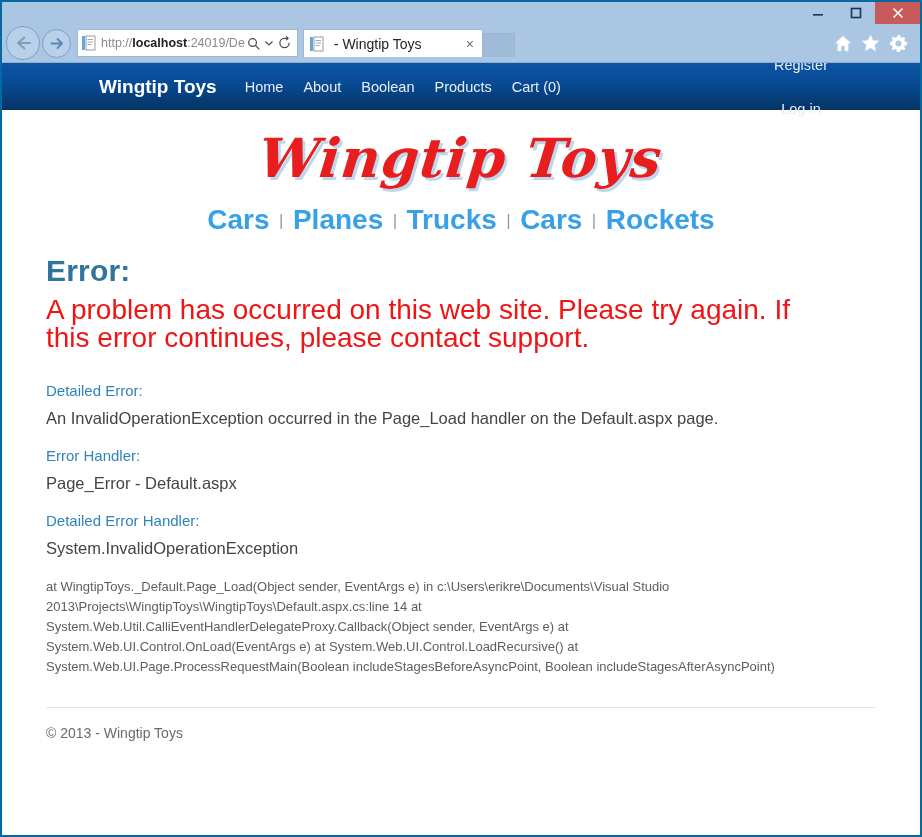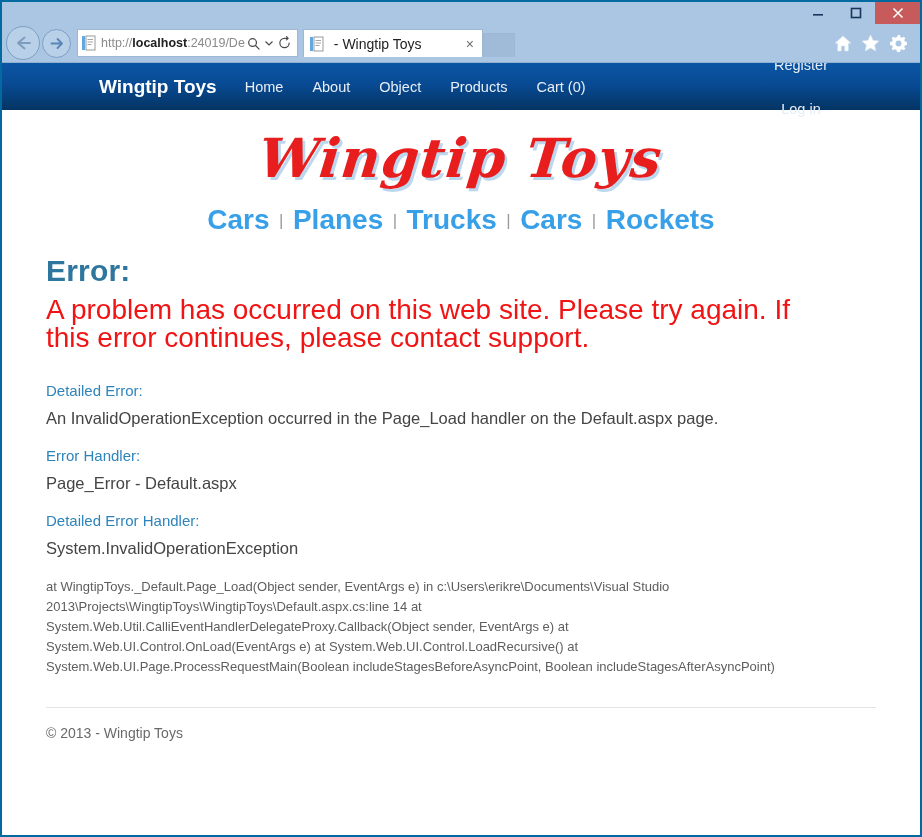--- a/index.html
+++ b/index.html
@@ -201,21 +201,21 @@
     color: #ffffff;
     font-size: 19px;
     font-weight: bold;
     margin-left: 75px;
     margin-right: 28px;
     white-space: nowrap;
   }
   .nav-links {
     display: flex;
     align-items: center;
-    gap: 29px;
+    gap: 20px;
   }
   .nav-link {
     color: #e8eef6;
     font-size: 14.5px;
     white-space: nowrap;
   }
   .nav-right {
     margin-left: auto;
     display: flex;
     align-items: center;
@@ -417,21 +417,21 @@
     </div>
   </div>
 
   <div class="viewport">
 
     <div class="navbar">
       <span class="brand">Wingtip Toys</span>
       <span class="nav-links">
         <span class="nav-link">Home</span>
         <span class="nav-link">About</span>
-        <span class="nav-link">Object</span>
+        <span class="nav-link">Boolean</span>
         <span class="nav-link">Products</span>
         <span class="nav-link">Cart (0)</span>
       </span>
       <span class="nav-right">
         <span class="nav-link">Register</span>
         <span class="nav-link">Log in</span>
       </span>
     </div>
 
     <div class="logo-wrap">

